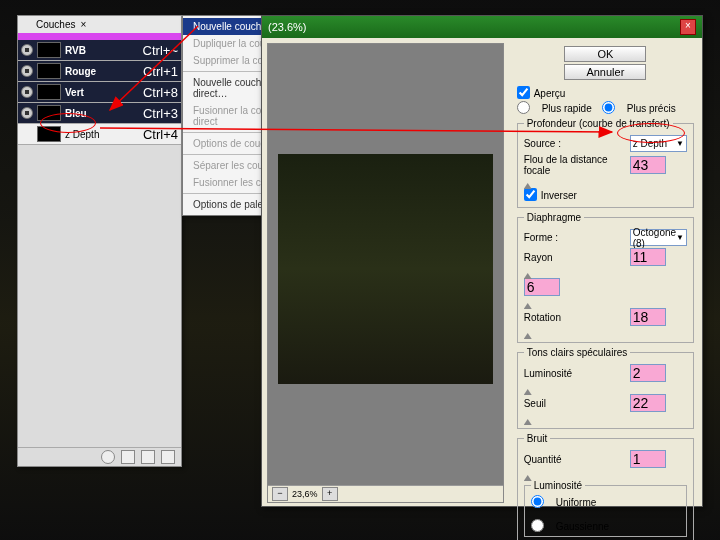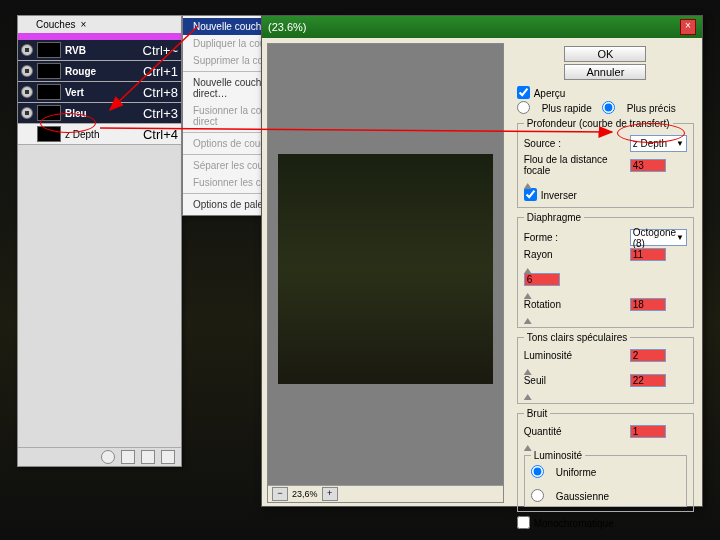--- a/index.html
+++ b/index.html
@@ -34,21 +34,21 @@
   .ctrl-pane{flex:1;padding:6px 8px;font-size:10px;position:relative}
   .btn{display:block;width:80px;margin:2px auto;padding:1px 0;border:1px solid #888;background:linear-gradient(#fff,#ddd);text-align:center;font-size:11px}
   .chk{display:flex;align-items:flex-end;gap:4px;margin:2px 0}
   .chk input{margin:0}
   .rad{display:flex;align-items:flex-end;gap:12px}
   .rad input{margin:0}
   fieldset{border:1px solid #aaa;margin:4px 0;padding:4px 6px 4px}
   legend{font-size:10px;padding:0 3px}
   .frow{display:flex;align-items:center;margin:2px 0;gap:16px}
   .frow label{flex:0 0 90px}
-  .num{width:30px;border:1px solid #7a9ac9;padding:0 2px;font-size:10px;text-align:left;background:#ef4444}
+  .num{width:30px;border:1px solid #7a9ac9;padding:0 2px;font-size:14px;text-align:left;background:#f9a8d4}
   .sel{flex:1;border:1px solid #7a9ac9;background:#fff;padding:0 2px;font-size:10px;display:flex;align-items:center;height:15px}
   .sel .dd{margin-left:auto;font-size:8px}
   .slider{height:6px;margin:2px 0 4px;position:relative}
   .slider::before{content:"";position:absolute;left:0;top:5px;width:8px;height:6px;background:#888;clip-path:polygon(50% 0,100% 100%,0 100%)}
   .twocol{display:flex;gap:10px}
   
   svg.anno{position:absolute;inset:0;pointer-events:none}
   
   .ell{position:absolute;border:1.5px solid #e00;border-radius:50%}
 </style>

